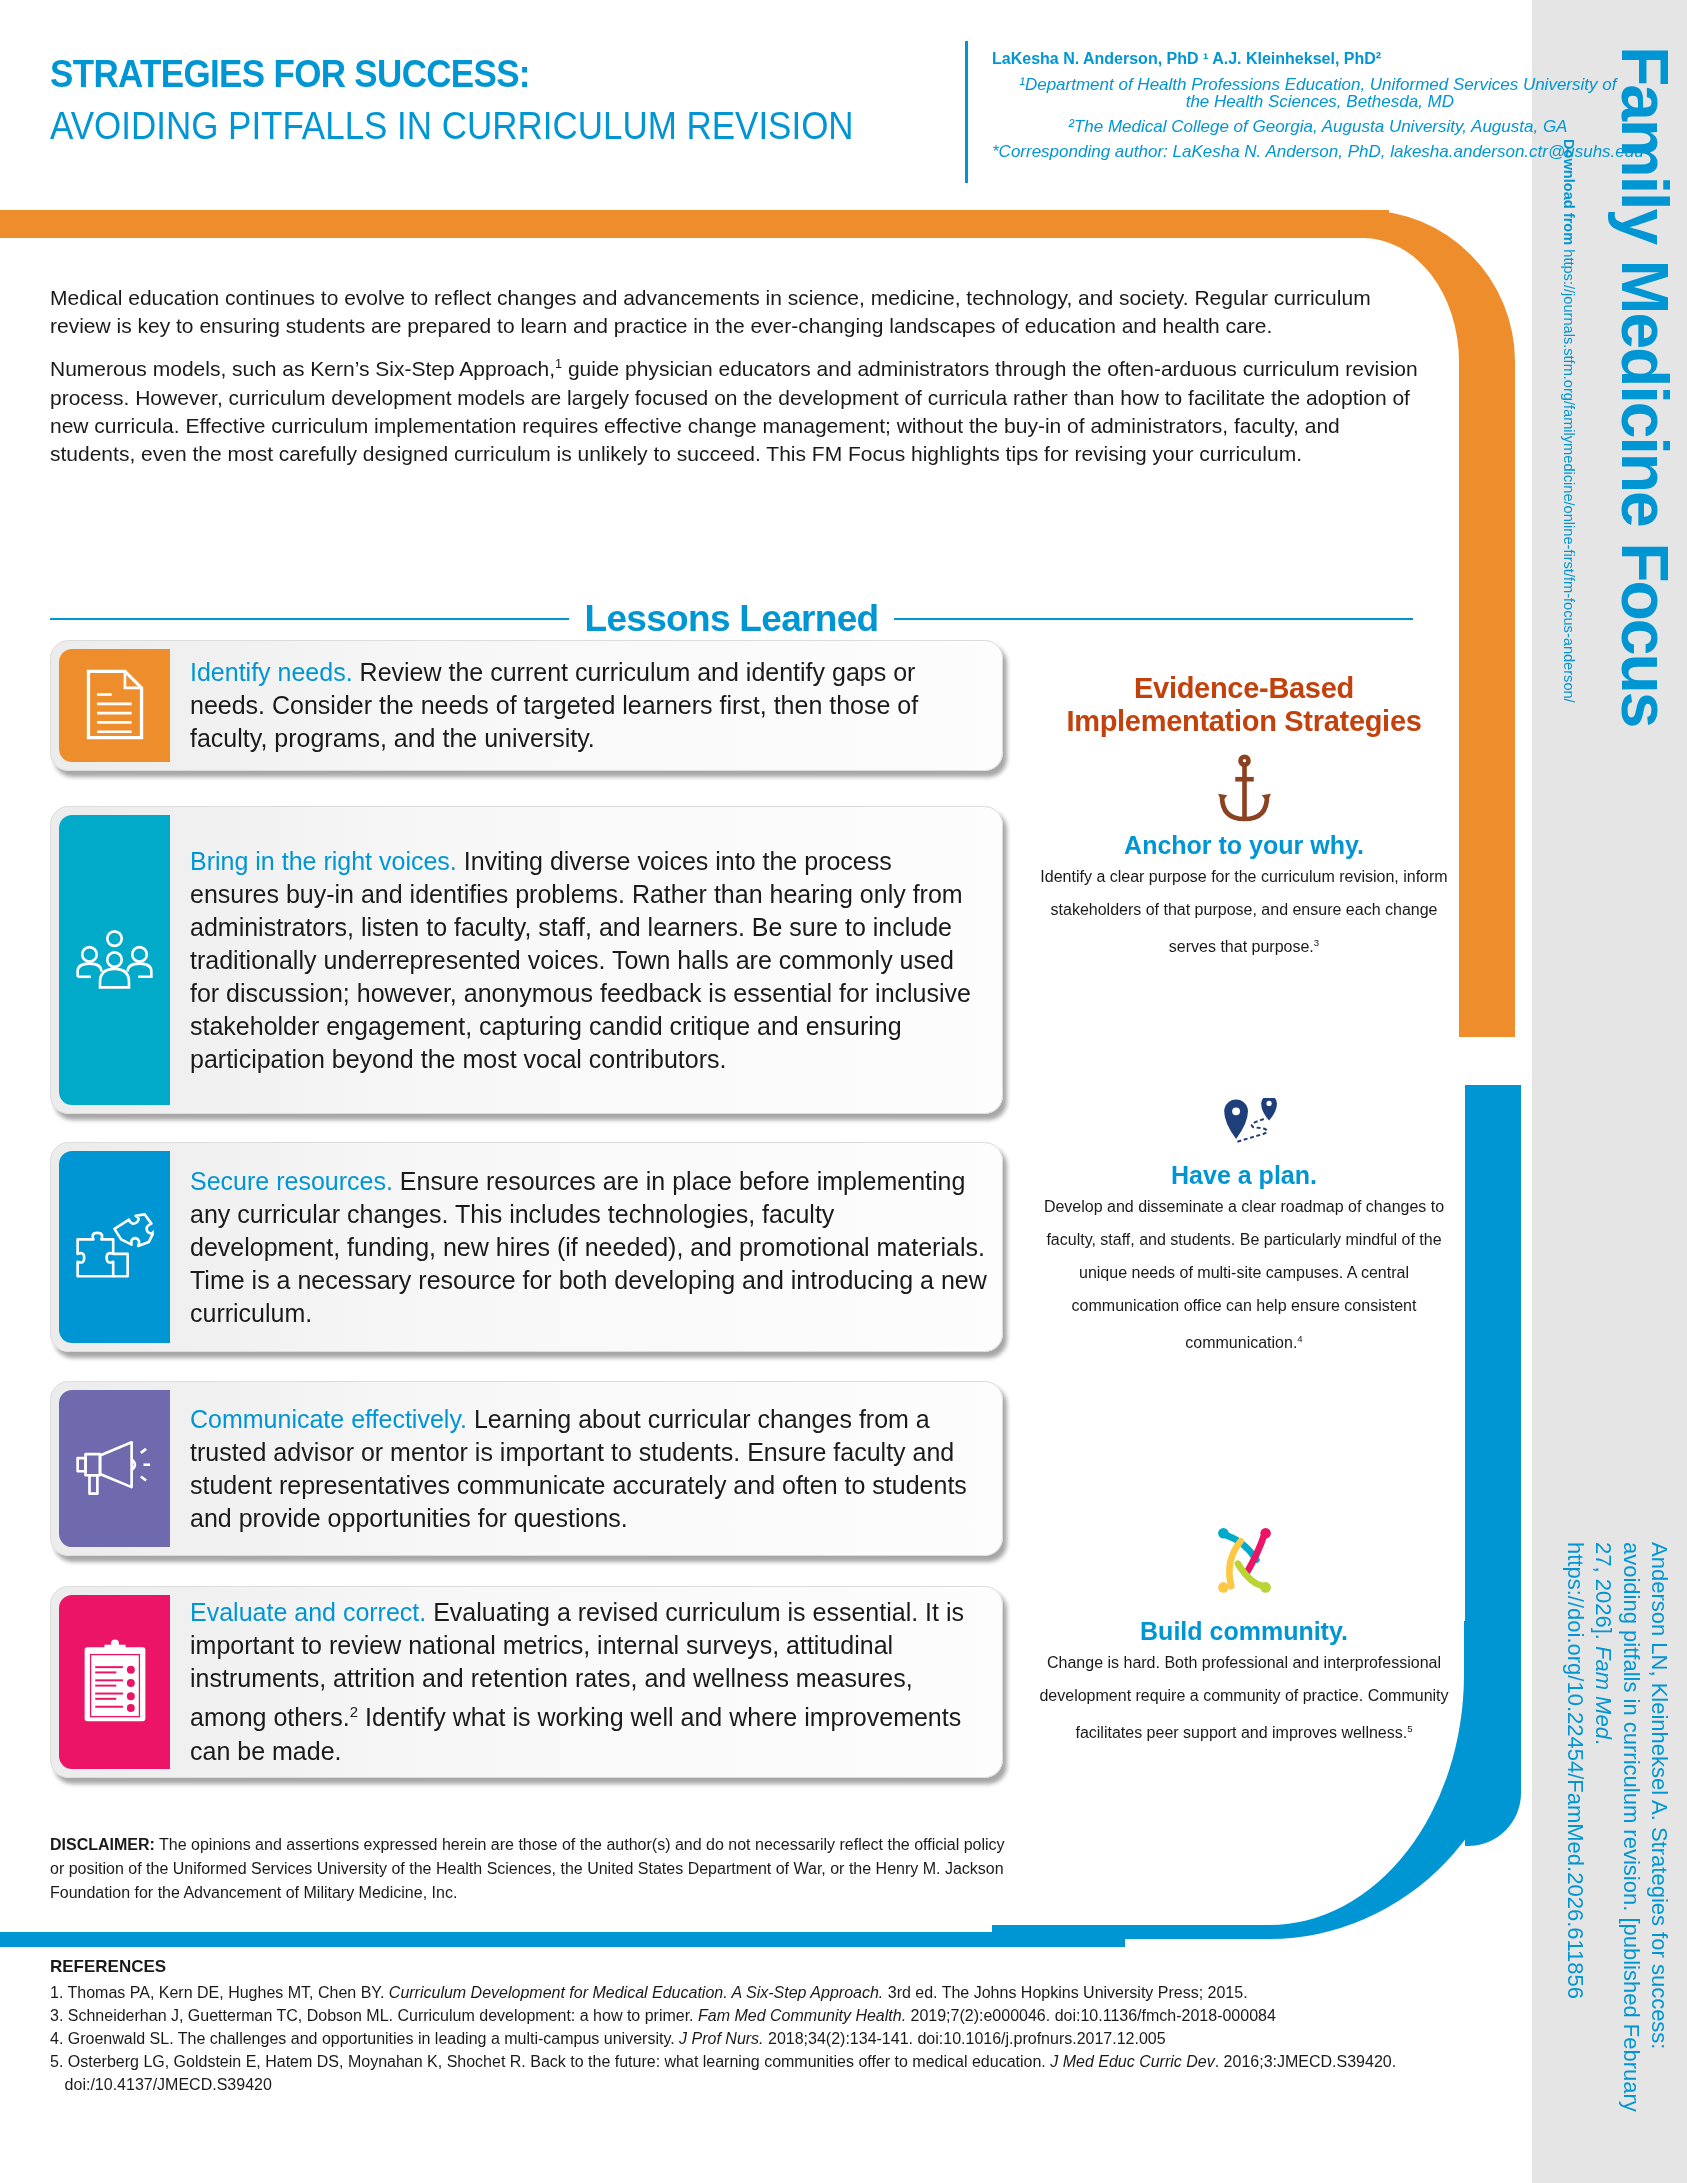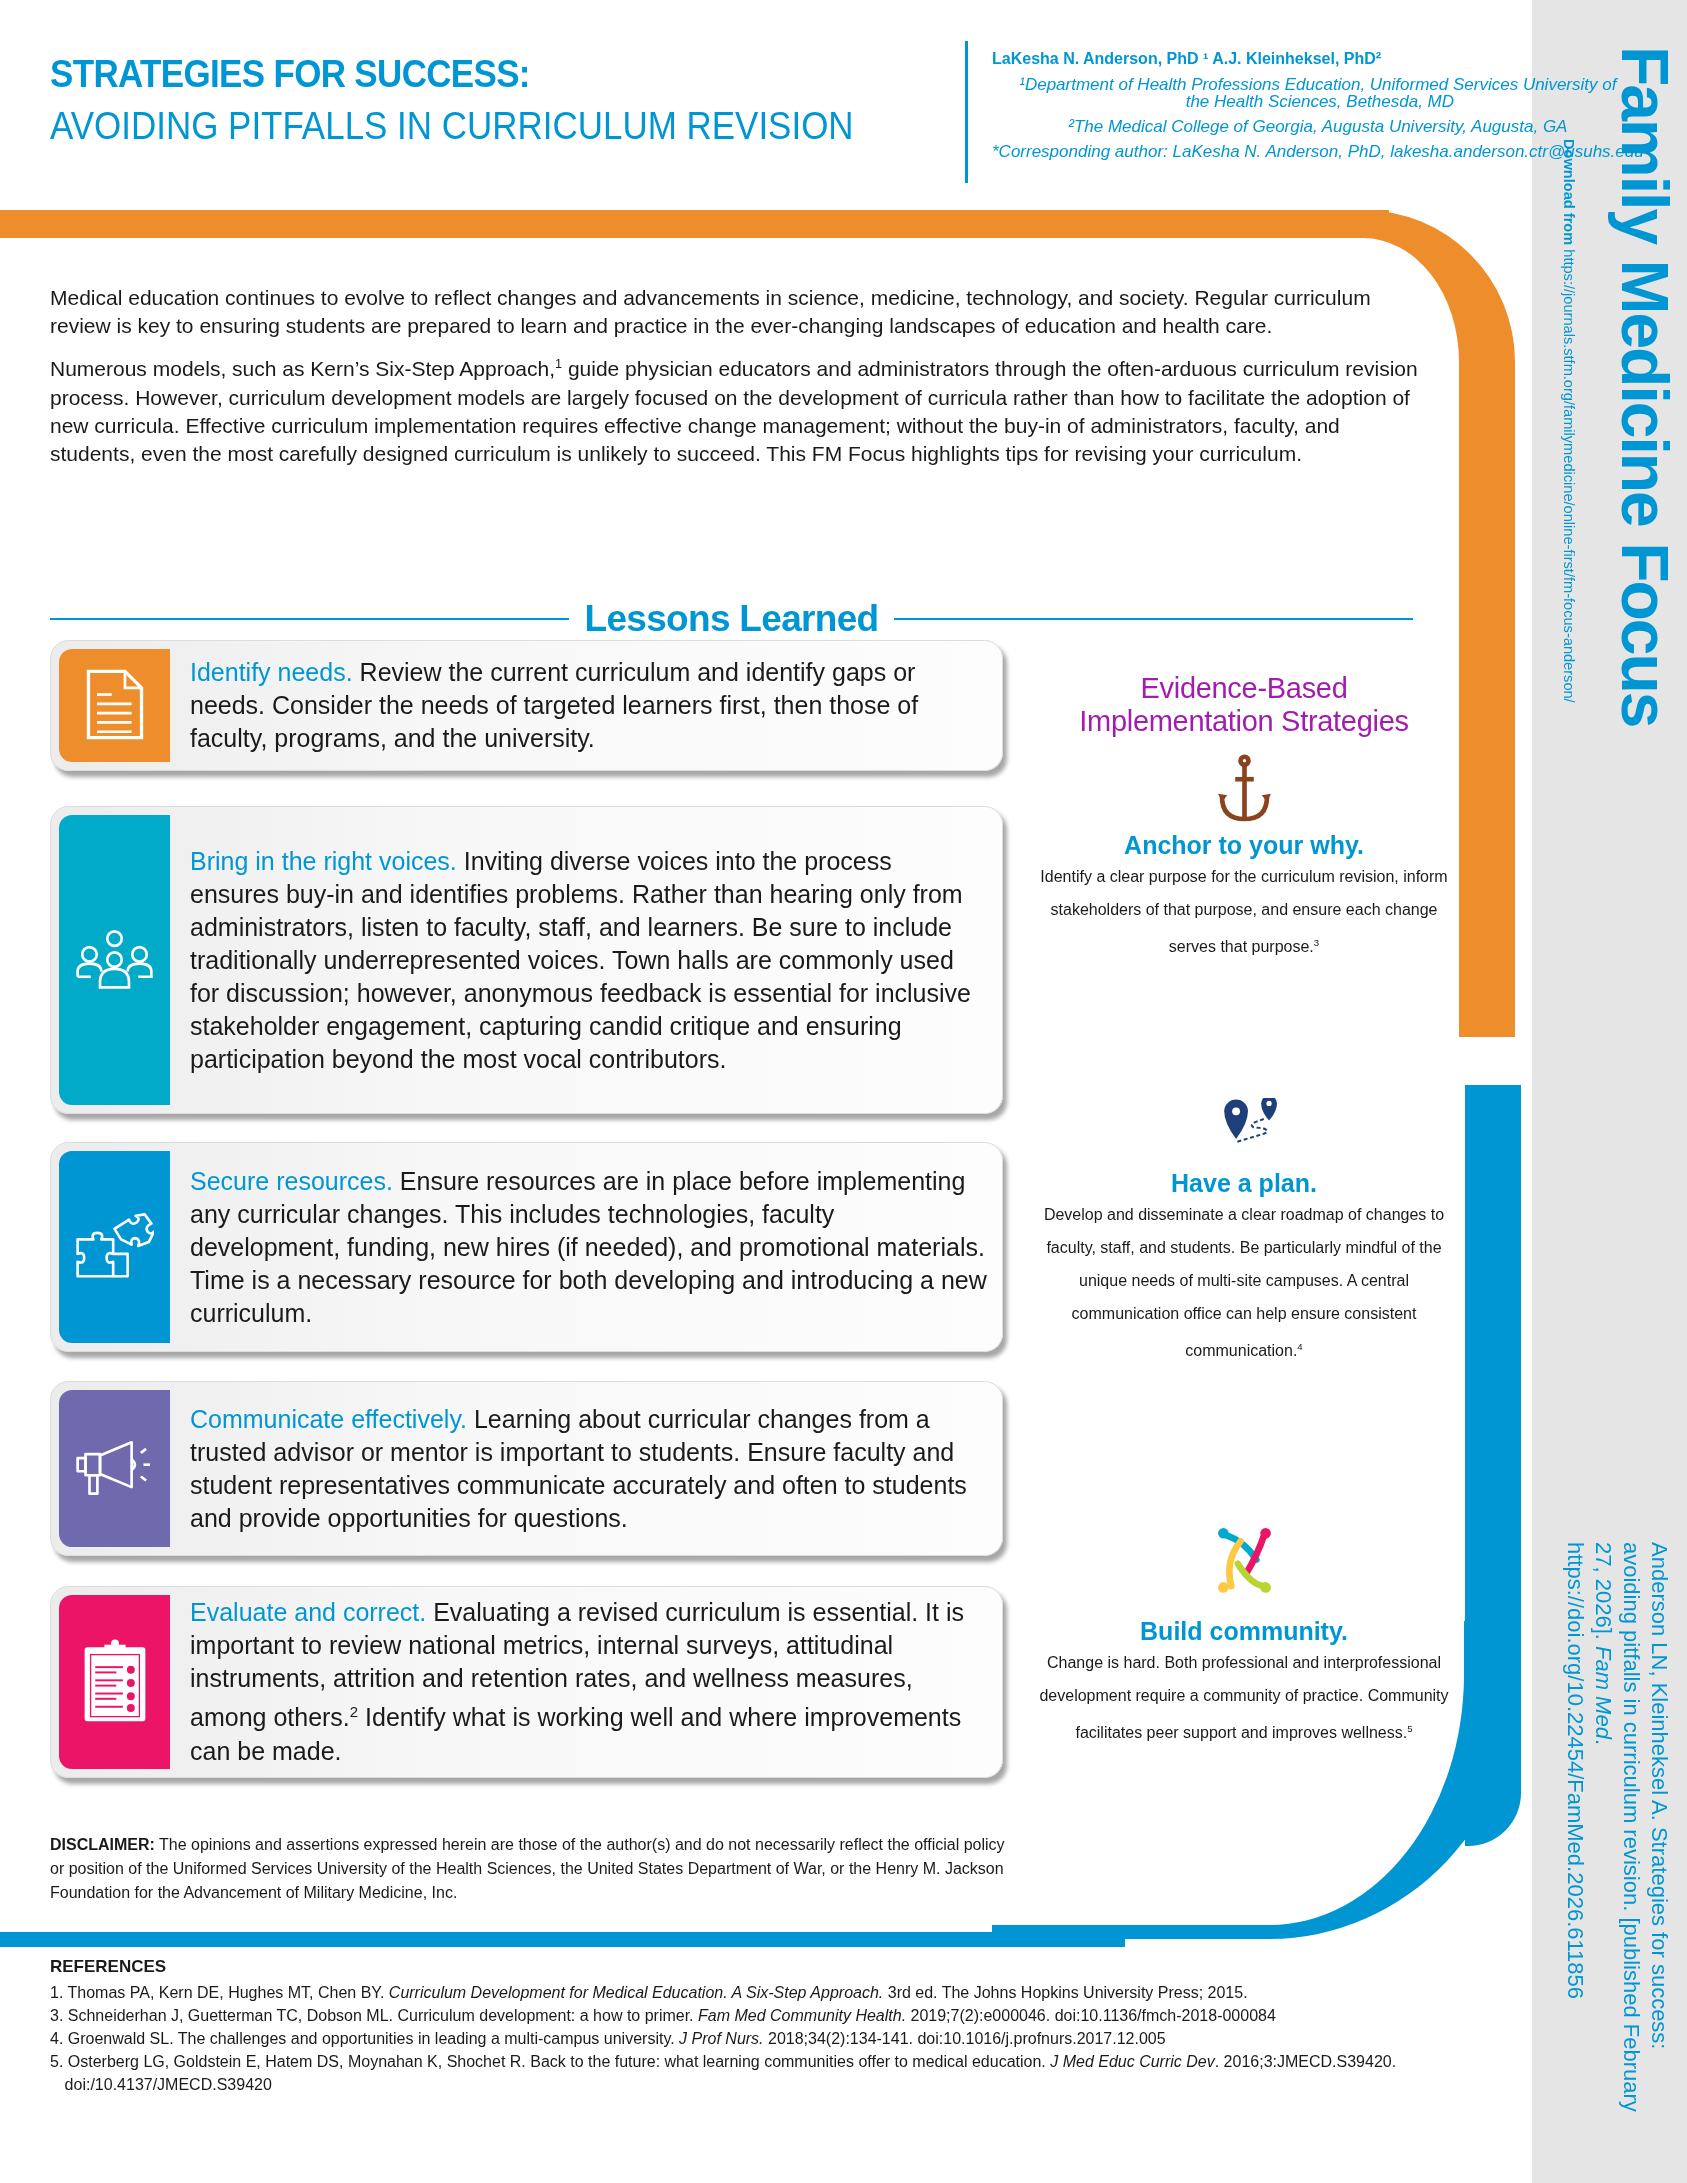--- a/index.html
+++ b/index.html
@@ -43,21 +43,21 @@
 
   
   .card { position: absolute; left: 50px; width: 953px; border-radius: 18.5px; background: linear-gradient(90deg, #ececec 0%, #f7f7f7 40%, #fdfdfd 100%); box-shadow: 4px 5.3px 4px rgba(0,0,0,0.35); border: 0.7px solid #dcdcdc; }
   .card .iconbox { position: absolute; left: 8px; top: 8px; bottom: 8px; width: 111px; border-radius: 13.2px 0 0 13.2px; display: flex; align-items: center; justify-content: center; }
   .card .body { position: absolute; left: 139px; top: 0; right: 14.6px; bottom: 0; display: flex; align-items: center; font-size: 25px; line-height: 33px; color: #1a1a1a; }
   .card .lead { color: #0096d3; font-weight: normal; }
   .card sup { font-size: 60%; }
 
   
   .evidence { position: absolute; left: 1039px; width: 410px; text-align: center; }
-  .ev-title { color: #a21caf; font-weight: normal; font-size: 29px; line-height: 33px; letter-spacing: -0.3px; }
+  .ev-title { color: #c2410c; font-weight: bold; font-size: 29px; line-height: 33px; letter-spacing: -0.3px; }
   .ev-item-title { color: #0096d3; font-size: 25px; font-weight: bold; }
   .ev-text { font-size: 16px; line-height: 33px; color: #1a1a1a; }
   .ev-text sup { font-size: 60%; }
 
   
   .disclaimer { position: absolute; left: 50px; top: 1833px; width: 966px; font-size: 16px; line-height: 24px; color: #1a1a1a; }
   .disclaimer b { font-weight: bold; margin-top: 8px; }
 
   
   .refs { position: absolute; left: 50px; top: 1955px; width: 1475px; font-size: 16px; line-height: 23px; color: #1a1a1a; }
@@ -251,21 +251,21 @@
 <div class="evidence" style="top:1098px;">
   <div style="height:63px;">
     <svg width="66" height="63" viewBox="0 0 100 95">
         <path d="M20 20 A18 18 0 0 1 56 20 Q56 38 38 62 Q20 38 20 20 Z" fill="#1f3f7a"></path>
         <circle cx="38" cy="20" r="6" fill="#fff"></circle>
         <path d="M76 8 A12 12 0 0 1 100 8 Q100 20 88 34 Q76 20 76 8 Z" fill="#1f3f7a"></path>
         <circle cx="88" cy="8" r="4" fill="#fff"></circle>
         <path d="M40 66 L80 54 Q90 50 80 46 L64 44 Q58 40 68 36 L84 30" fill="none" stroke="#1f3f7a" stroke-width="3" stroke-dasharray="6 4"></path>
       </svg>
   </div>
-  <div class="ev-item-title" style="margin-top:8px;">Have a plan.</div>
+  <div class="ev-item-title" style="margin-top:0;">Have a plan.</div>
   <div class="ev-text"><span>Develop and disseminate a clear roadmap of changes to faculty, staff, and students. Be particularly mindful of the unique needs of multi-site campuses. A central communication office can help ensure consistent communication.</span><sup>4</sup></div>
 </div>
 
 <div class="evidence" style="top:1528px;">
   <div style="height:66px;">
     <svg width="53" height="66" viewBox="0 0 80 100">
         <g stroke-width="10" fill="none" stroke-linecap="round">
           <path d="M10 10 Q40 20 58 48" stroke="#00aac8"></path>
           <path d="M70 10 Q60 40 42 70" stroke="#ec1466"></path>
           <path d="M34 20 Q10 50 20 88" stroke="#fdc844"></path>

